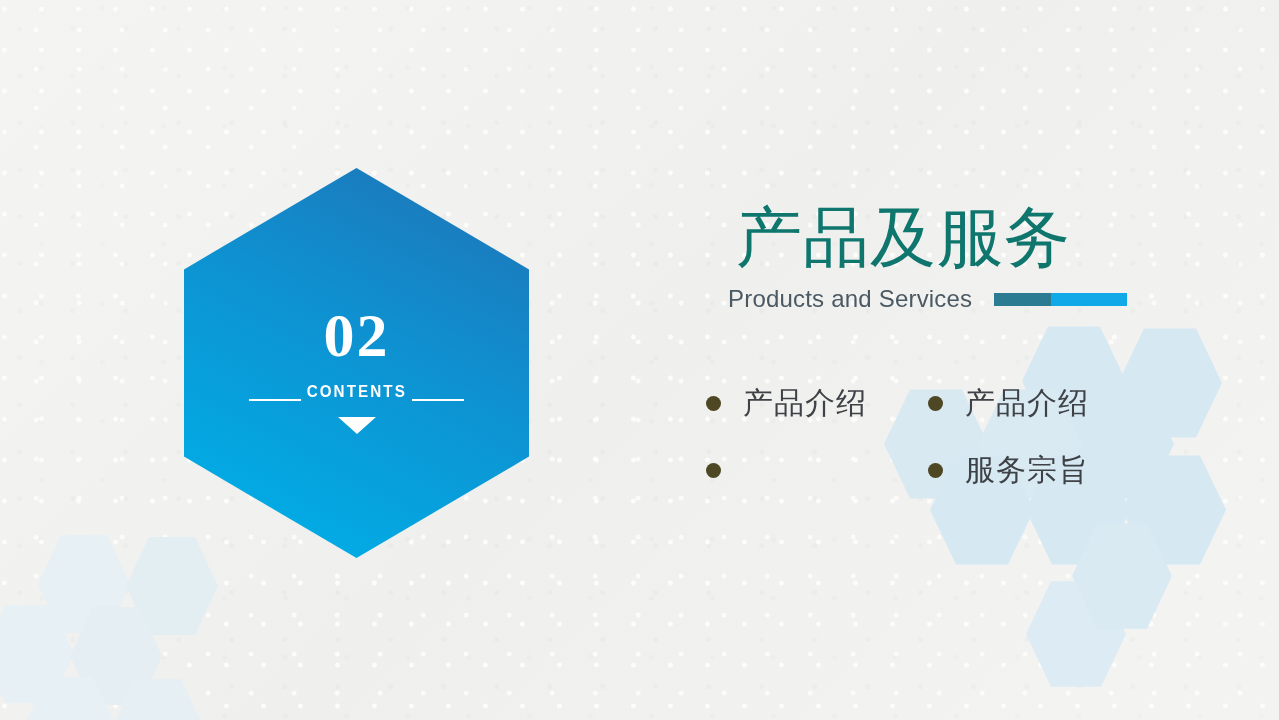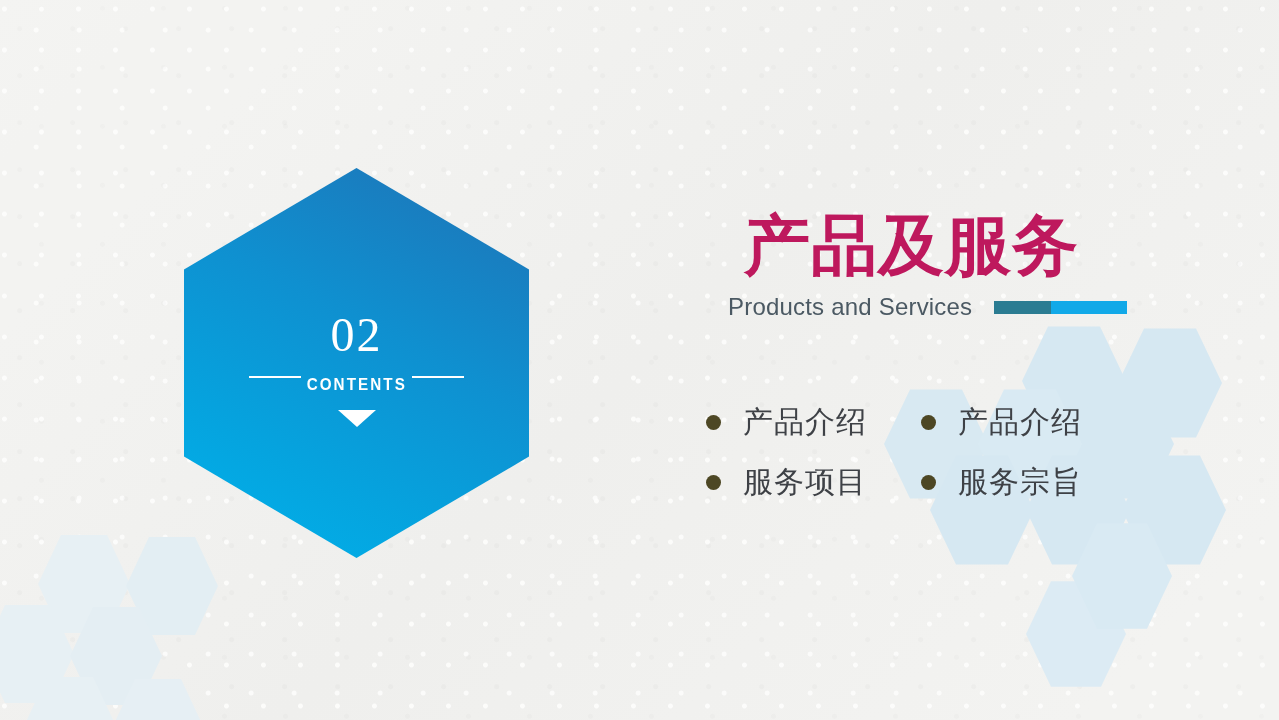--- a/index.html
+++ b/index.html
@@ -63,28 +63,28 @@
     inset: 0;
     display: flex;
     flex-direction: column;
     align-items: center;
     justify-content: center;
     padding-top: 12px;
   }
   .num-02 {
     font-family: "Liberation Serif", "DejaVu Serif", serif;
     color: #ffffff;
-    font-size: 48px;
+    font-size: 62px;
     line-height: 1;
     letter-spacing: 2px;
-    font-weight: 400;
+    font-weight: 700;
   }
   .contents-row {
     display: flex;
-    align-items: flex-start;
+    align-items: flex-end;
     justify-content: center;
     margin-top: 17px;
     width: 100%;
   }
   .contents-line {
     height: 2px;
     background: #ffffff;
     width: 52px;
   }
   .contents-word {
@@ -106,27 +106,27 @@
   }
 
   
   .headline-block {
     position: absolute;
     left: 728px;
     top: 196px;
     width: 420px;
   }
   .headline {
-    color: #be185d;
+    color: #0f766e;
     font-size: 66px;
-    font-weight: bold;
+    font-weight: normal;
     letter-spacing: 1px;
     line-height: 1.0;
     white-space: nowrap;
-    margin: 16px;
+    margin: 8px;
   }
   .sub-row {
     display: flex;
     align-items: center;
     margin-top: 16px;
     height: 26px;
   }
   .subtitle {
     color: #4b5963;
     font-size: 24px;
@@ -140,26 +140,27 @@
     height: 13px;
     width: 133px;
   }
   .bar-left { flex: 0 0 57px; background: #2b7c92; }
   .bar-right { flex: 1; background: #12a9e8; }
 
   
   .bullets {
     position: absolute;
     left: 706px;
-    top: 392px;
+    top: 373px;
     display: grid;
     grid-template-columns: 215px 215px;
     grid-auto-rows: 60px;
     column-gap: 0px;
     row-gap: 0px;
+    gap: 7px;
   }
   .bullet-item {
     display: flex;
     align-items: center;
   }
   .dot {
     width: 15px;
     height: 15px;
     border-radius: 50%;
     background: #4d4724;
@@ -226,21 +227,20 @@
     <div class="bullet-item">
       <span class="dot"></span>
       <span class="bullet-label">产品介绍</span>
     </div>
     <div class="bullet-item">
       <span class="dot"></span>
       <span class="bullet-label">产品介绍</span>
     </div>
     <div class="bullet-item">
       <span class="dot"></span>
-      <span class="bullet-label">服务项目</span>
     </div>
     <div class="bullet-item">
       <span class="dot"></span>
       <span class="bullet-label">服务宗旨</span>
     </div>
   </div>
 
 </div>
 
 </body></html>

